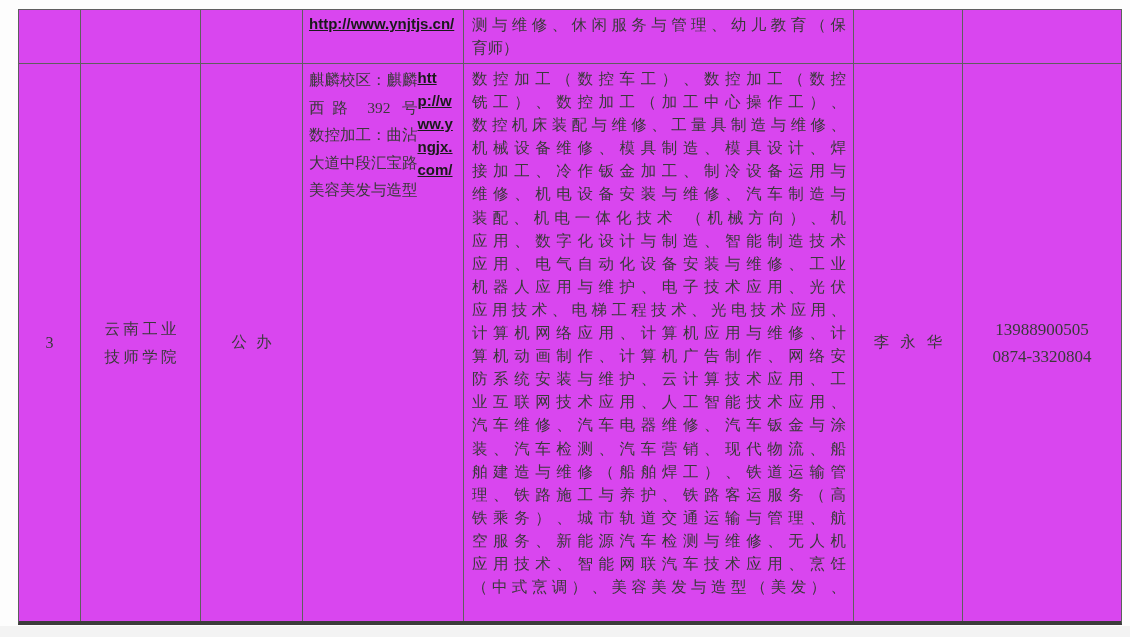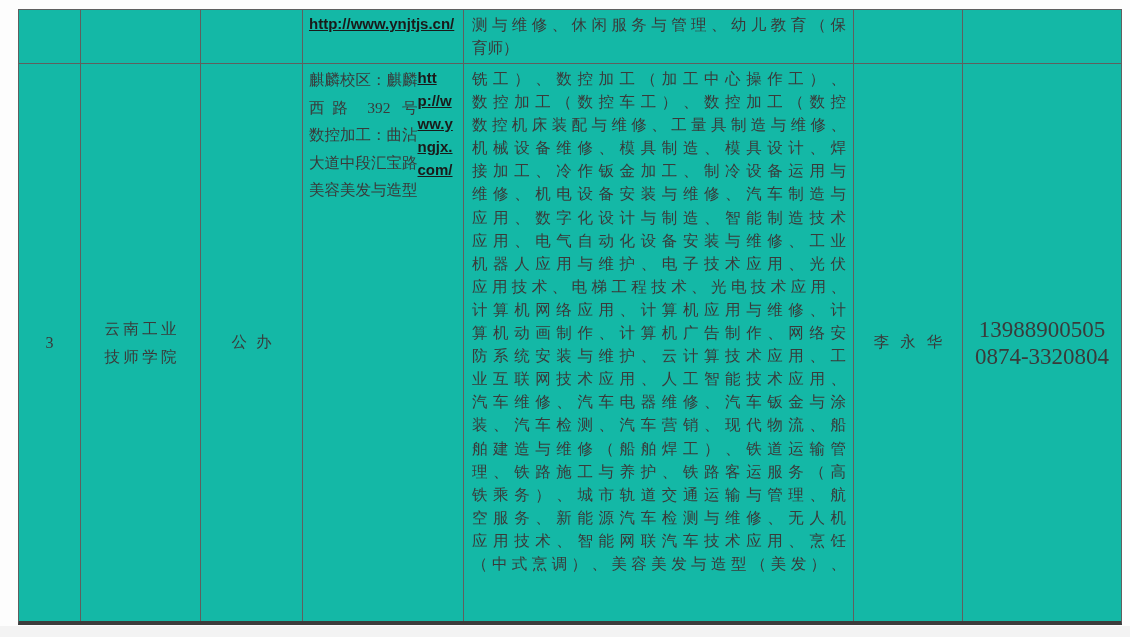--- a/index.html
+++ b/index.html
@@ -17,21 +17,21 @@
     color: #3a3a3a;
   }
   .scan-table {
     position: absolute;
     left: 18px;
     top: 9px;
     width: 1102px;
     display: grid;
     grid-template-columns: 62px 120px 102px 161px 390px 109px 158px;
     grid-template-rows: 54px 557px;
-    background: #14b8a6;
+    background: #d946ef;
     border: 1px solid #5f5f5f;
     border-bottom: 4px solid #3c3c3c;
   }
   .cell {
     box-sizing: border-box;
     border-right: 1px solid #5f5f5f;
     border-bottom: 1px solid #5f5f5f;
     overflow: hidden;
     font-size: 15.5px;
   }
@@ -82,21 +82,21 @@
     width: 72px;
     line-height: 28px;
     text-align: justify;
     text-align-last: justify;
     word-break: break-all;
   }
   .sp2 { letter-spacing: 9px; padding-left: 9px; }
   .sp3 { letter-spacing: 11px; padding-left: 11px; }
   
   .phones .tline {
-    font-size: 23px;
+    font-size: 17px;
     line-height: 27px;
     text-align: center;
     text-align-last: center;
     font-family: Liberation Serif, serif;
   }
   .scan-edge {
     position: absolute;
     left: 0;
     top: 626px;
     width: 1130px;
@@ -136,26 +136,27 @@
       <div class="addr-lines">
           <div class="tline">麒麟校区：麒麟</div>
           <div class="tline">西路 392 号</div>
           <div class="tline">数控加工：曲沾</div>
           <div class="tline">大道中段汇宝路</div>
           <div class="tline">美容美发与造型</div>
         </div>
       <a href="#" class="link">http://www.yngjx.com/</a>
     </div>
     <div class="cell r1 c4 majors just-all">
+        <div class="tline">数控加工（数控车工）、数控加工（数控</div>
         <div class="tline">铣工）、数控加工（加工中心操作工）、</div>
-        <div class="tline">数控加工（数控车工）、数控加工（数控</div>
         <div class="tline">数控机床装配与维修、工量具制造与维修、</div>
         <div class="tline">机械设备维修、模具制造、模具设计、焊</div>
         <div class="tline">接加工、冷作钣金加工、制冷设备运用与</div>
         <div class="tline">维修、机电设备安装与维修、汽车制造与</div>
+        <div class="tline">装配、机电一体化技术 （机械方向）、机</div>
         <div class="tline">应用、数字化设计与制造、智能制造技术</div>
         <div class="tline">应用、电气自动化设备安装与维修、工业</div>
         <div class="tline">机器人应用与维护、电子技术应用、光伏</div>
         <div class="tline">应用技术、电梯工程技术、光电技术应用、</div>
         <div class="tline">计算机网络应用、计算机应用与维修、计</div>
         <div class="tline">算机动画制作、计算机广告制作、网络安</div>
         <div class="tline">防系统安装与维护、云计算技术应用、工</div>
         <div class="tline">业互联网技术应用、人工智能技术应用、</div>
         <div class="tline">汽车维修、汽车电器维修、汽车钣金与涂</div>
         <div class="tline">装、汽车检测、汽车营销、现代物流、船</div>

